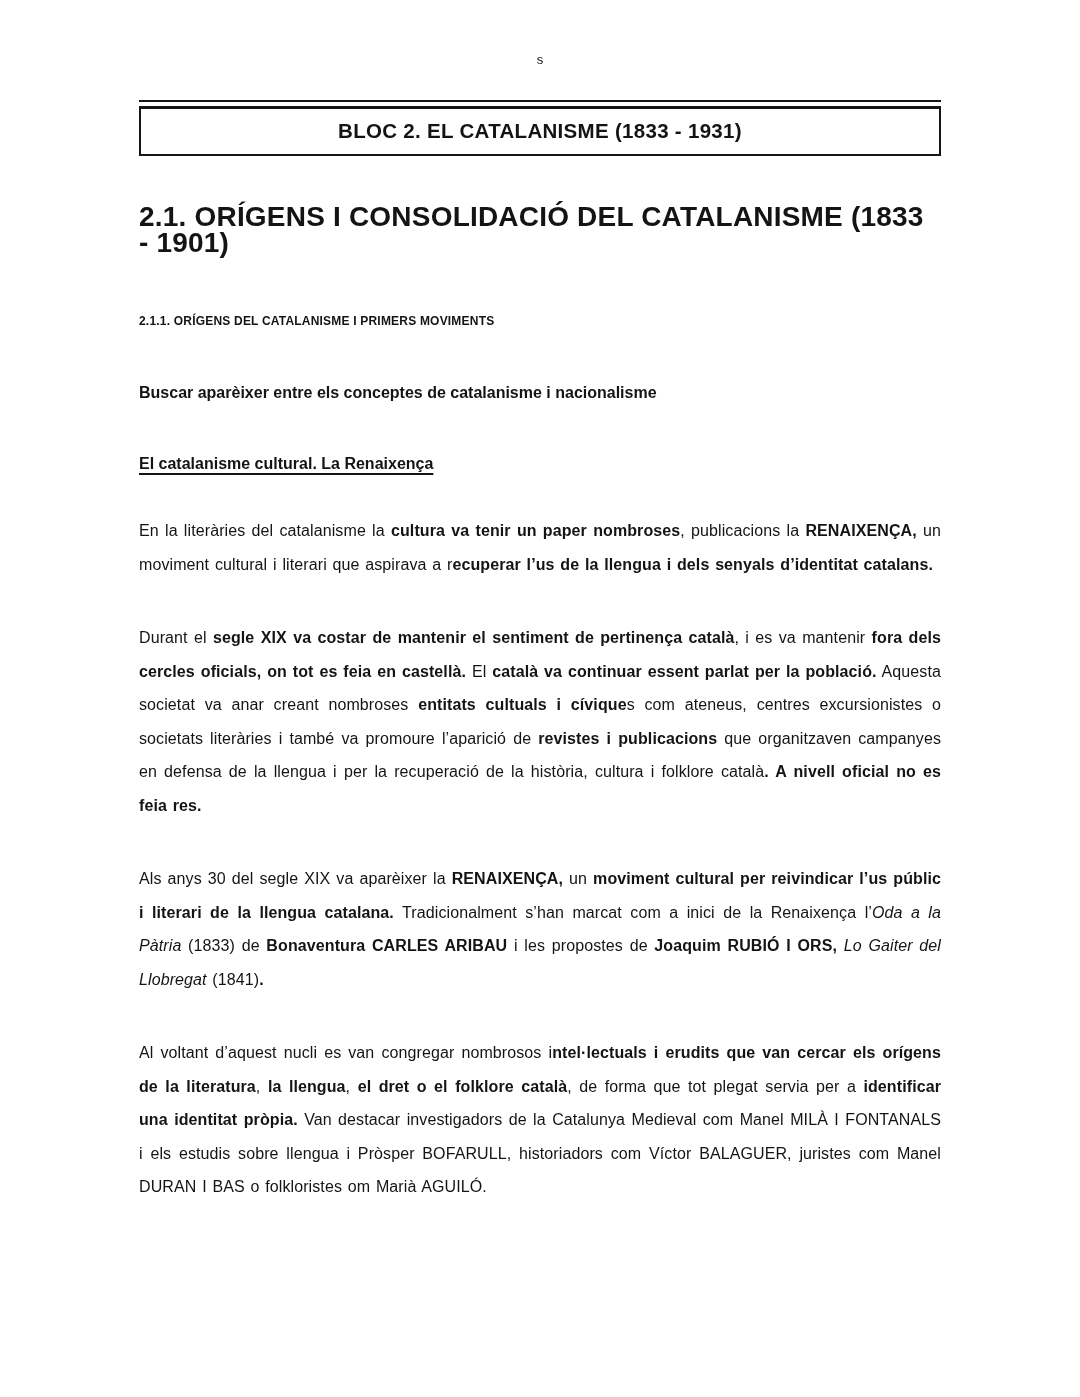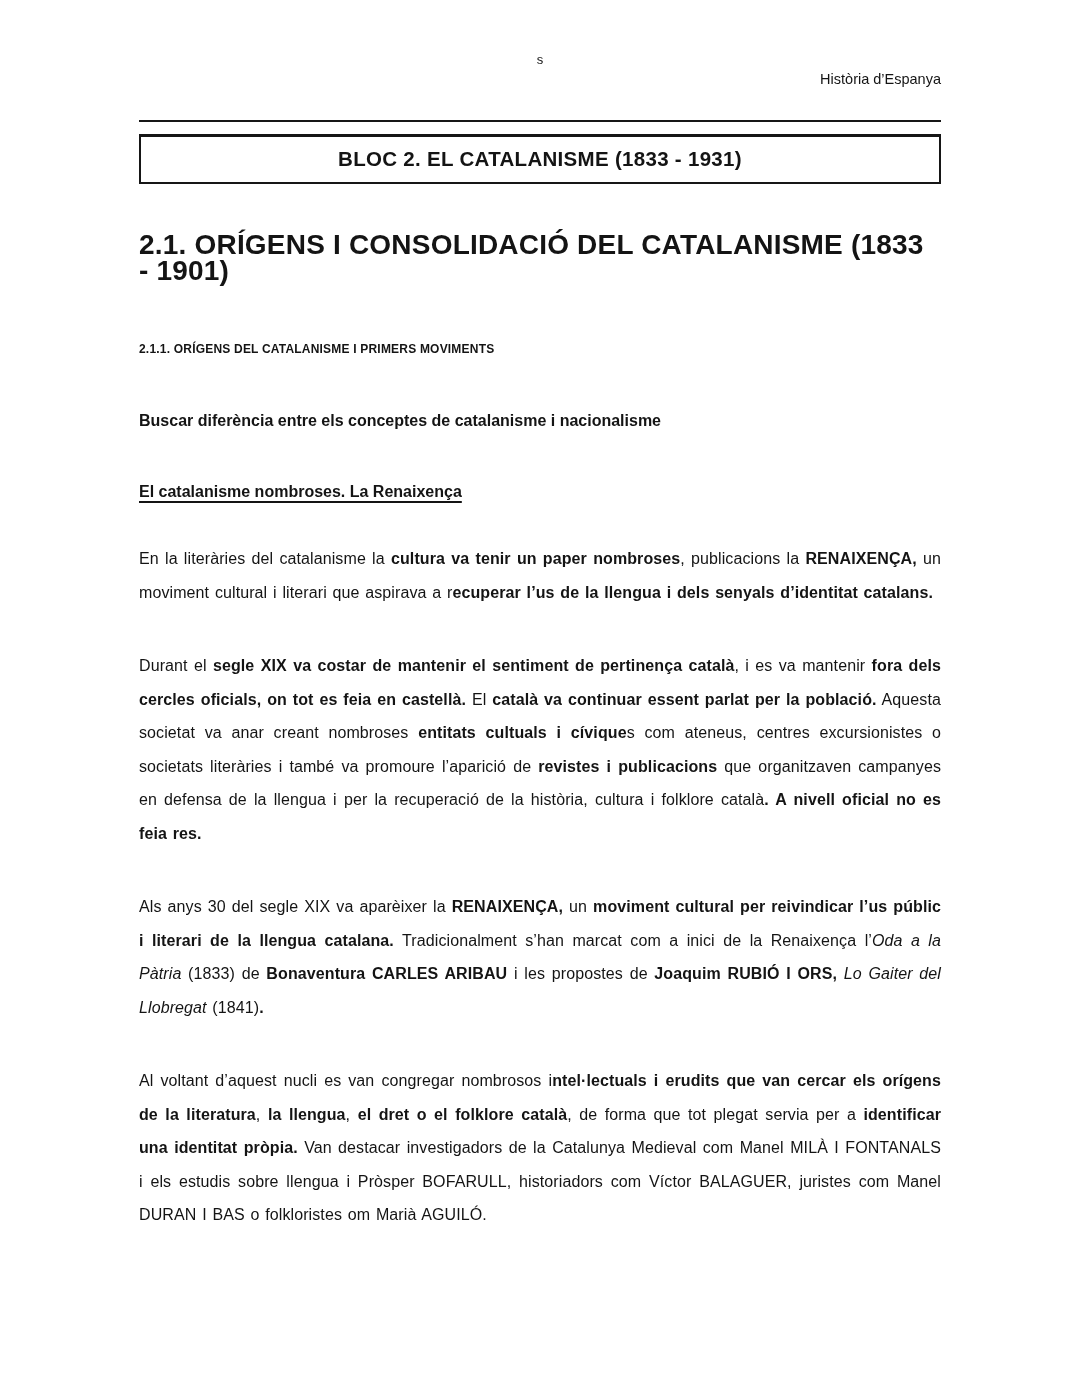--- a/index.html
+++ b/index.html
@@ -28,21 +28,21 @@
   }
   .header-right {
     text-align: right;
     font-size: 14.5px;
     line-height: 18px;
     margin-top: 2px;
   }
   .title-box-outer {
     margin-top: 32px;
     border-top: 2px solid #161616;
-    padding-top: 12px;
+    padding-top: 4px;
   }
   .title-box {
     border: 2.5px solid #161616;
     border-top-width: 3px;
     text-align: center;
     padding: 10px 0 11px 0;
   }
   .title-box h1 {
     margin: 0;
     font-size: 20.5px;
@@ -89,36 +89,35 @@
   p.para .b { font-weight: 700; }
   p.para .i { font-style: italic; }
 </style>
 </head>
 <body>
 
 <div class="page">
 
   <div class="page-header">
     <div class="header-mark">s</div>
-    <div class="header-right">Història d’Espanya</div>
   </div>
 
   <div class="title-box-outer">
     <div class="title-box">
       <h1>BLOC 2. EL CATALANISME (1833 - 1931)</h1>
     </div>
   </div>
 
   <h2 class="section">2.1. ORÍGENS I CONSOLIDACIÓ DEL CATALANISME (1833 - 1901)</h2>
 
   <h3 class="subsection">2.1.1. ORÍGENS DEL CATALANISME I PRIMERS MOVIMENTS</h3>
 
-  <p class="bold-line">Buscar diferència entre els conceptes de catalanisme i nacionalisme</p>
+  <p class="bold-line">Buscar aparèixer entre els conceptes de catalanisme i nacionalisme</p>
 
-  <p class="topic-line">El catalanisme nombroses. La Renaixença</p>
+  <p class="topic-line">El catalanisme cultural. La Renaixença</p>
 
   <p class="para"><span>En la literàries del catalanisme la </span><span class="b">cultura va tenir un paper nombroses</span><span>, publicacions la </span><span class="b">RENAIXENÇA,</span><span> un moviment cultural i literari que aspirava a r</span><span class="b">ecuperar l’us de la llengua i dels senyals d’identitat catalans.</span></p>
 
   <p class="para"><span>Durant el </span><span class="b">segle XIX va costar de mantenir el sentiment de pertinença català</span><span>, i es va mantenir </span><span class="b">fora dels cercles oficials, on tot es feia en castellà.</span><span> El </span><span class="b">català va continuar essent parlat per la població.</span><span> Aquesta societat va anar creant nombroses </span><span class="b">entitats cultuals i cívique</span><span>s com ateneus, centres excursionistes o societats literàries i també va promoure l’aparició de </span><span class="b">revistes i publicacions</span><span> que organitzaven campanyes en defensa de la llengua i per la recuperació de la història, cultura i folklore català</span><span class="b">. A nivell oficial no es feia res.</span></p>
 
   <p class="para"><span>Als anys 30 del segle XIX va aparèixer la </span><span class="b">RENAIXENÇA,</span><span> un </span><span class="b">moviment cultural per reivindicar l’us públic i literari de la llengua catalana.</span><span> Tradicionalment s’han marcat com a inici de la Renaixença l’</span><span class="i">Oda a la Pàtria</span><span> (1833) de </span><span class="b">Bonaventura CARLES ARIBAU</span><span> i les propostes de </span><span class="b">Joaquim RUBIÓ I ORS,</span><span> </span><span class="i">Lo Gaiter del Llobregat</span><span> (1841)</span><span class="b">.</span></p>
 
   <p class="para"><span>Al voltant d’aquest nucli es van congregar nombrosos i</span><span class="b">ntel·lectuals i erudits que van cercar els orígens de la literatura</span><span>, </span><span class="b">la llengua</span><span>, </span><span class="b">el dret o el folklore català</span><span>, de forma que tot plegat servia per a </span><span class="b">identificar una identitat pròpia.</span><span> Van destacar investigadors de la Catalunya Medieval com Manel MILÀ I FONTANALS i els estudis sobre llengua i Pròsper BOFARULL, historiadors com Víctor BALAGUER, juristes com Manel DURAN I BAS o folkloristes om Marià AGUILÓ.</span></p>
 
 </div>

